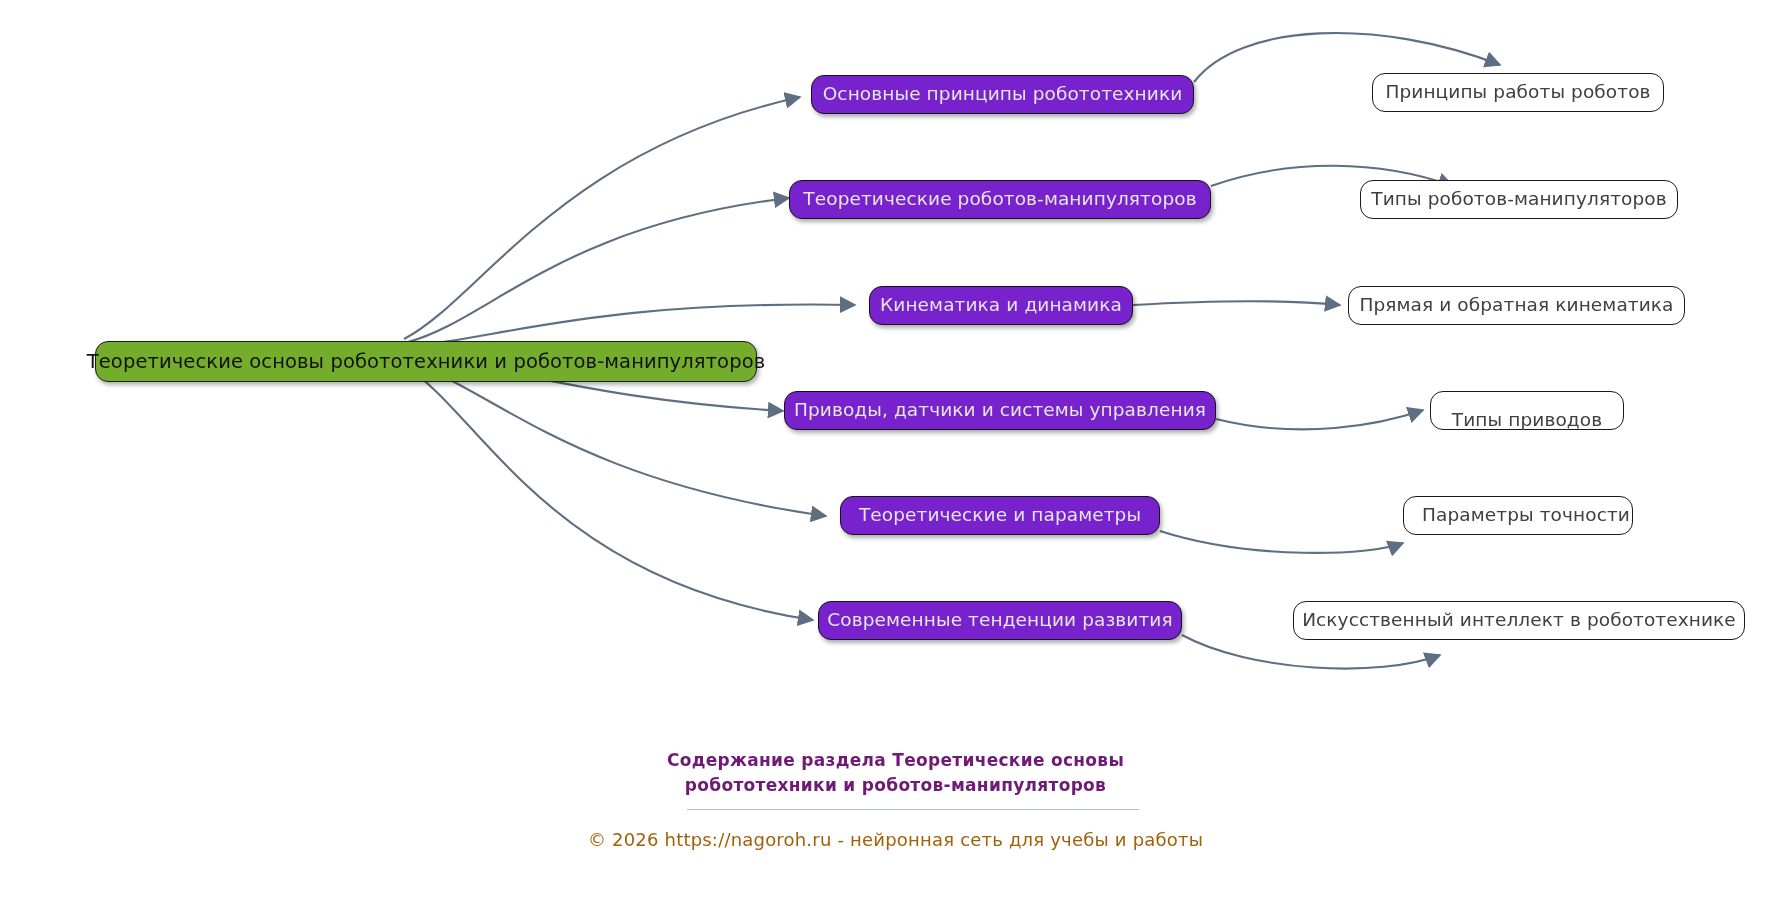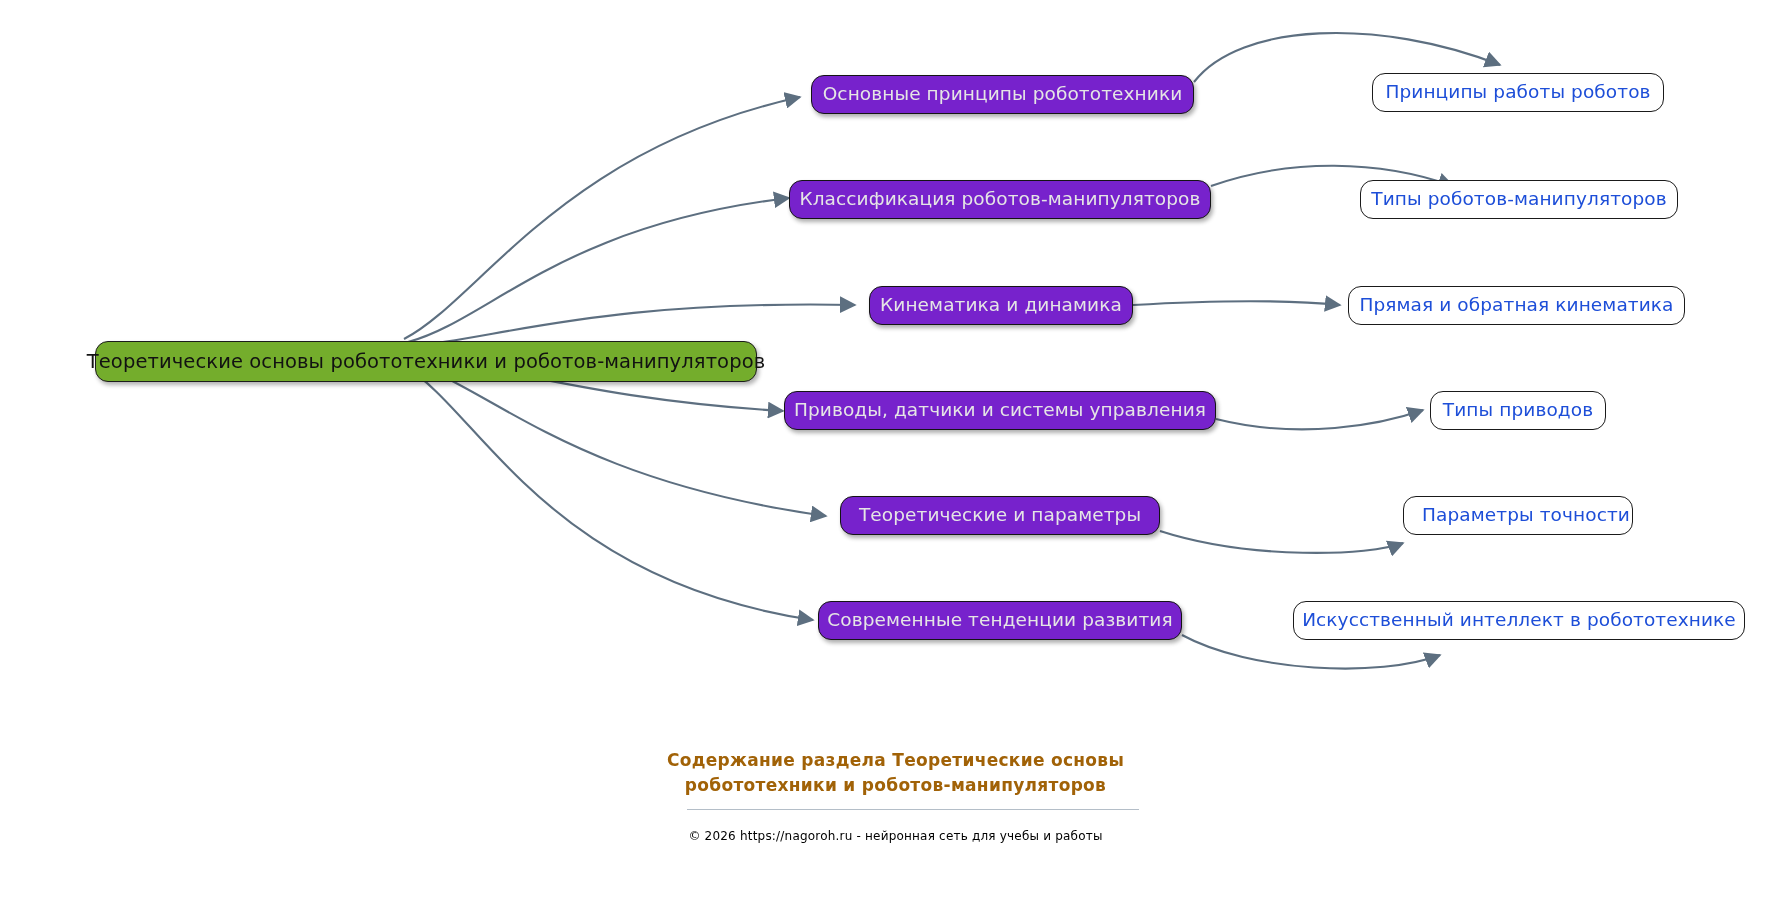--- a/index.html
+++ b/index.html
@@ -54,54 +54,54 @@
     color: #e5e5e5;
     font-size: 18.5px;
     height: 39px;
     box-shadow: 2px 3px 4px rgba(0,0,0,0.32);
   }
   
   .node-leaf {
     background: #ffffff;
     border: 1.7px solid #1a1a1a;
     border-radius: 13px;
-    color: #1d4ed8;
+    color: #404040;
     font-size: 18.5px;
     height: 39px;
   }
   
   .footer {
     position: absolute;
     left: 0;
     width: 1791px;
     text-align: center;
   }
   .footer-caption {
     top: 748px;
-    color: #a16207;
+    color: #701a75;
     font-size: 17px;
     font-weight: bold;
     line-height: 1.45;
     letter-spacing: 0.3px;
   }
   .footer-caption .cap-line {
     display: block;
   }
   .footer-rule {
     position: absolute;
     top: 809px;
     left: 687px;
     width: 452px;
     height: 0;
     border-top: 1.4px solid #b4bec8;
   }
   .footer-copy {
     top: 829px;
-    color: #000000;
-    font-size: 12px;
+    color: #a16207;
+    font-size: 18px;
     letter-spacing: 0.2px;
   }
 </style>
 </head>
 <body>
 
 <div id="canvas">
 
   <svg id="edges" viewBox="0 0 1791 924" xmlns="http://www.w3.org/2000/svg">
     <defs>
@@ -132,37 +132,37 @@
   </div>
 
   <div class="node node-branch" style="left:811px; top:75px; width:383px;">
     <span>Основные принципы робототехники</span>
   </div>
   <div class="node node-leaf" style="left:1372px; top:73px; width:292px;">
     <span>Принципы работы роботов</span>
   </div>
 
   <div class="node node-branch" style="left:789px; top:180px; width:422px;">
-    <span>Классификация роботов-манипуляторов</span>
+    <span>Теоретические роботов-манипуляторов</span>
   </div>
   <div class="node node-leaf" style="left:1360px; top:180px; width:318px;">
     <span>Типы роботов-манипуляторов</span>
   </div>
 
   <div class="node node-branch" style="left:869px; top:286px; width:264px;">
     <span>Кинематика и динамика</span>
   </div>
   <div class="node node-leaf" style="left:1348px; top:286px; width:337px;">
     <span>Прямая и обратная кинематика</span>
   </div>
 
   <div class="node node-branch" style="left:784px; top:391px; width:432px;">
     <span>Приводы, датчики и системы управления</span>
   </div>
-  <div class="node node-leaf" style="left:1430px; top:391px; width:176px;">
+  <div class="node node-leaf" style="left:1430px; top:391px; width:194px;align-items:flex-end;">
     <span>Типы приводов</span>
   </div>
 
   <div class="node node-branch" style="left:840px; top:496px; width:320px;">
     <span>Теоретические и параметры</span>
   </div>
   <div class="node node-leaf" style="left:1403px; top:496px; width:230px;padding-left:16px;">
     <span>Параметры точности</span>
   </div>
 

